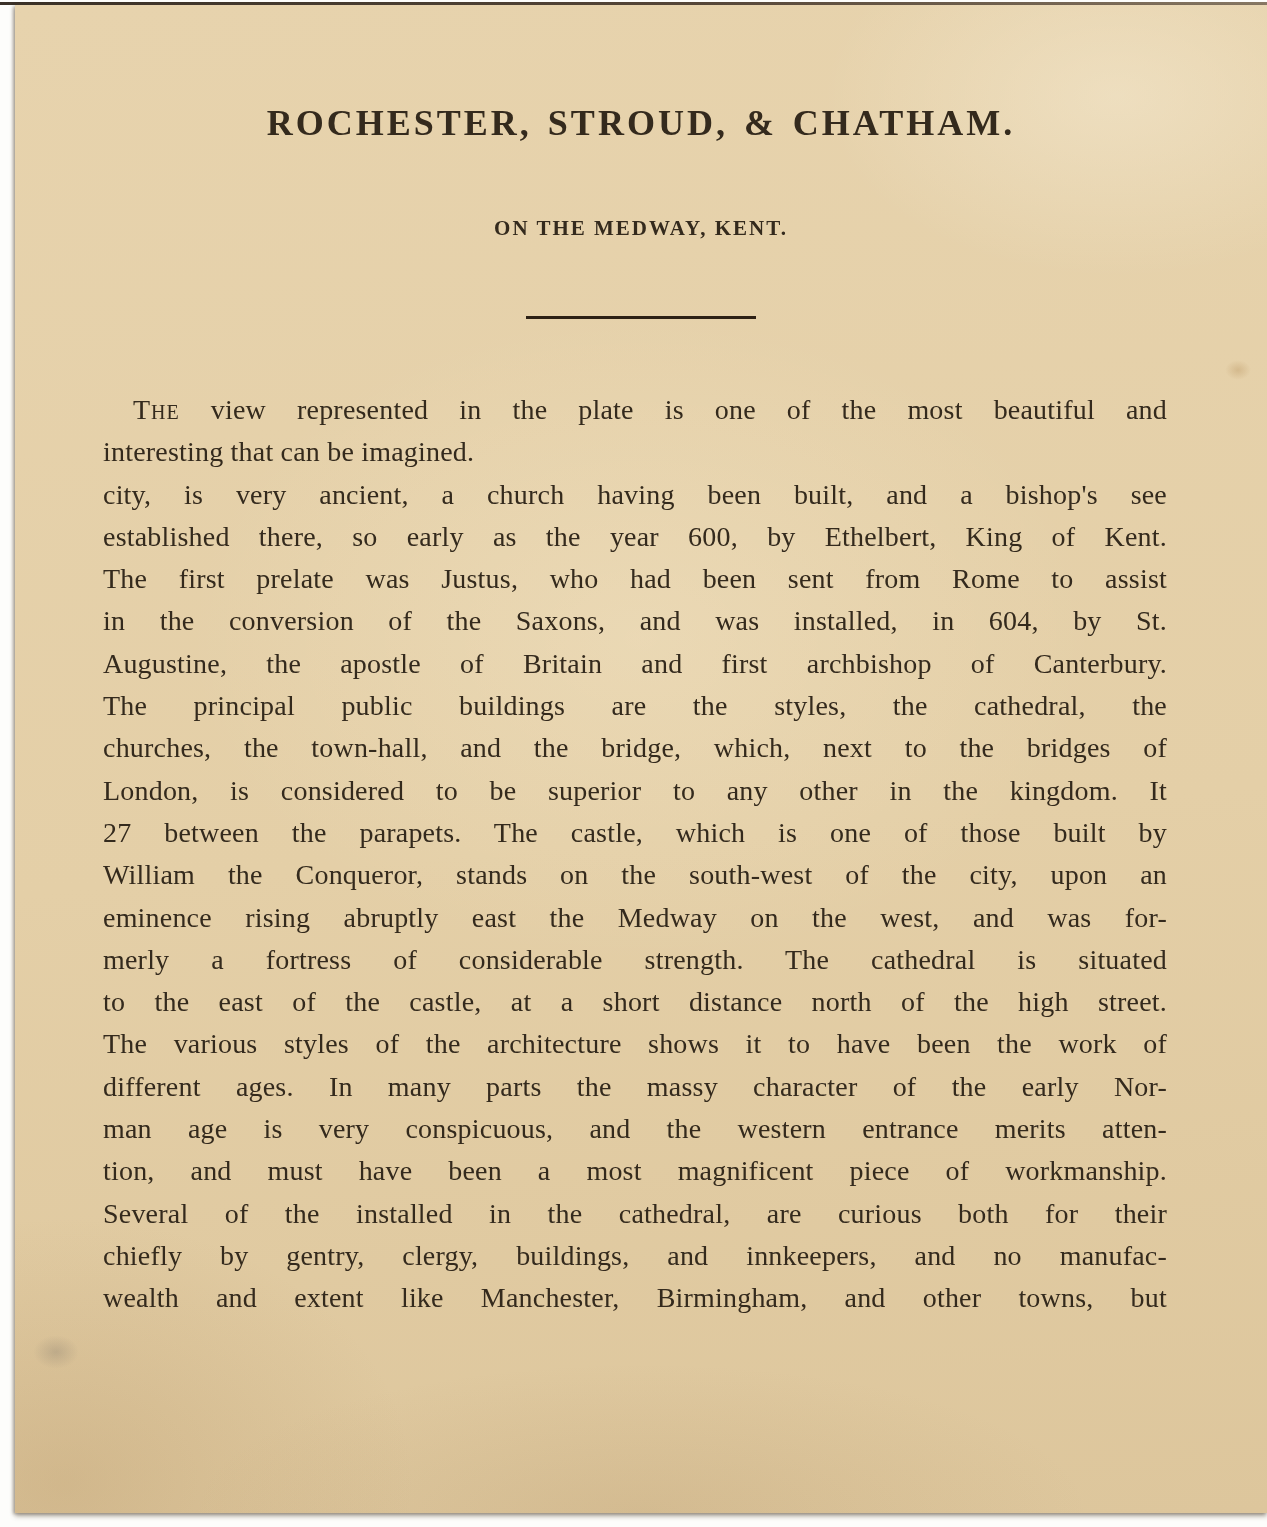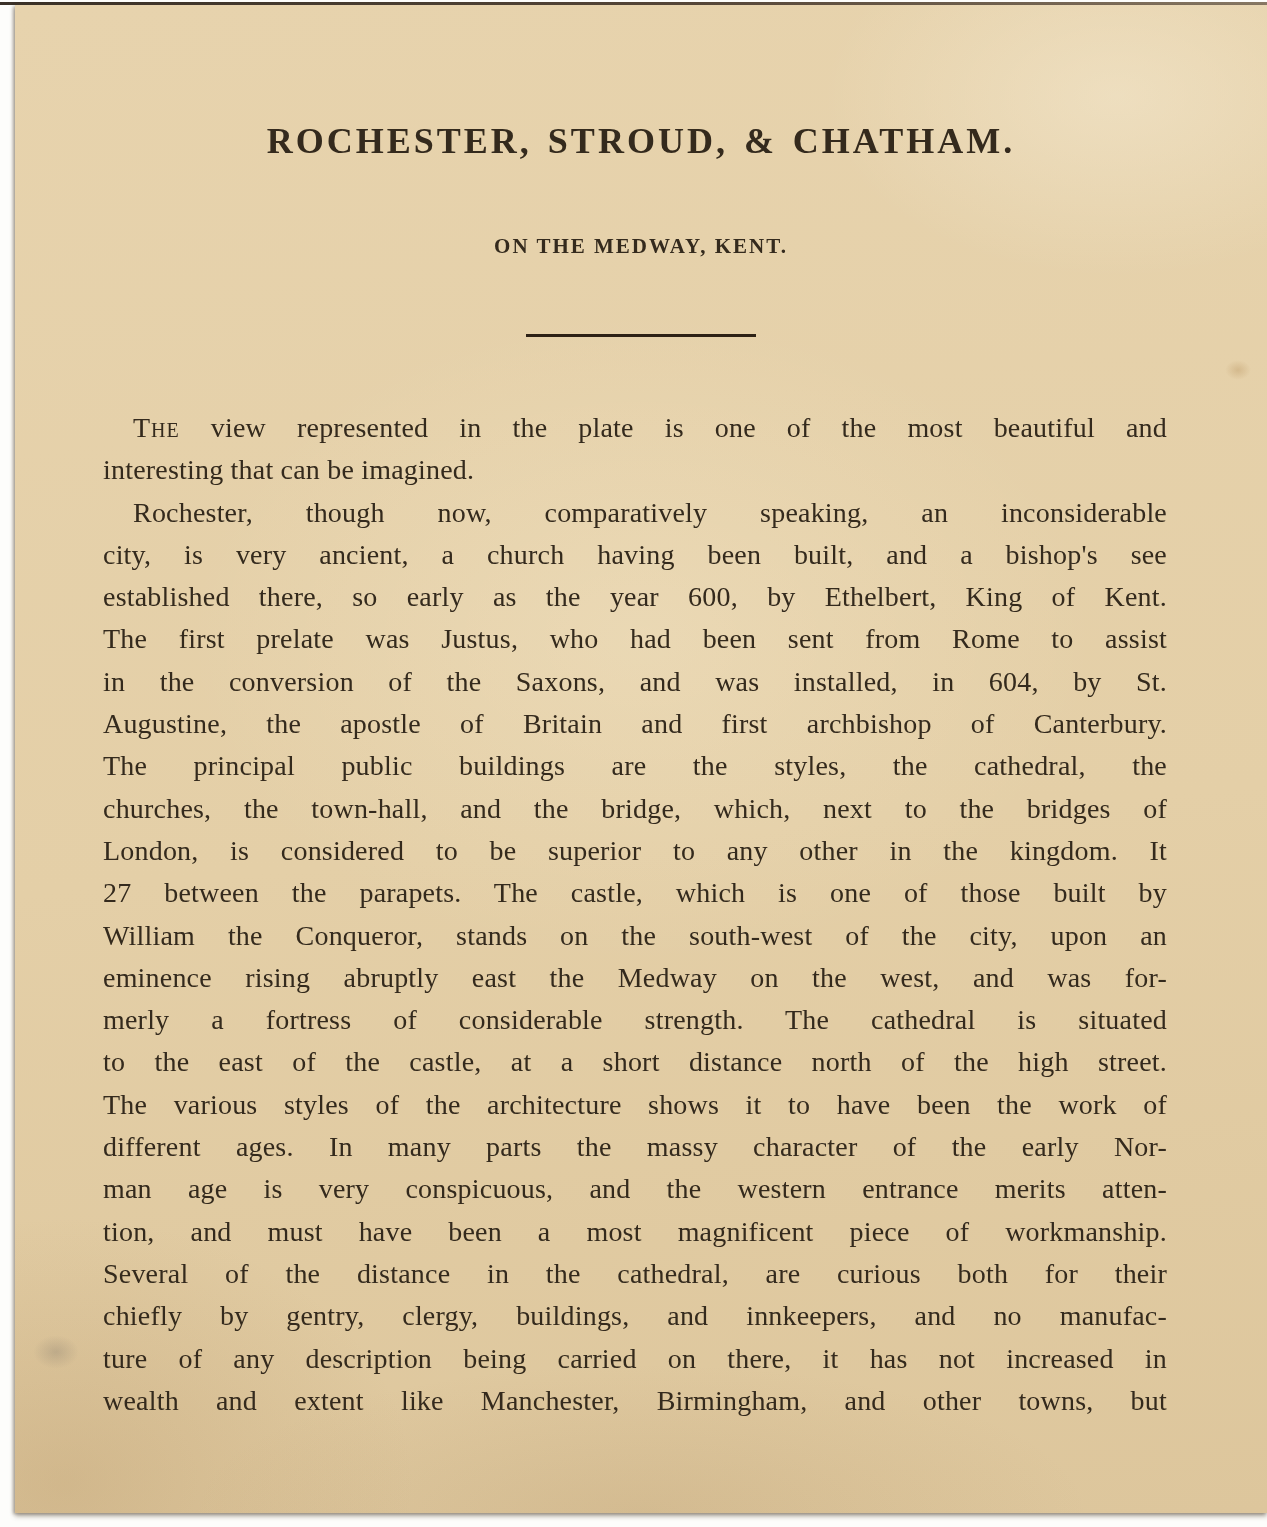--- a/index.html
+++ b/index.html
@@ -48,21 +48,21 @@
     border-radius: 50%;
   }
   .stain-fox {
     position: absolute;
     left: 1210px; top: 355px;
     width: 26px; height: 20px;
     background: radial-gradient(ellipse at center, rgba(160,115,55,0.25), transparent 70%);
     border-radius: 50%;
   }
   .title {
-    margin: 18px;
+    margin: 0;
     padding-top: 97px;
     text-align: center;
     font-size: 36px;
     line-height: 42px;
     font-weight: bold;
     letter-spacing: 3px;
     word-spacing: 4px;
   }
   .subtitle {
     margin-top: 72px;
@@ -98,39 +98,37 @@
 
 <div class="scan">
   <div class="scan-edge-top"></div>
   <div class="paper">
     <h1 class="title">ROCHESTER, STROUD, &amp; CHATHAM.</h1>
     <div class="subtitle">ON THE MEDWAY, KENT.</div>
     <hr class="rule">
     <div class="body-text">
         <div class="line indent"><span class="smallcaps">The</span> view represented in the plate is one of the most beautiful and</div>
         <div class="line last">interesting that can be imagined.</div>
-        <div class="line indent">Rochester, though now, comparatively speaking, an inconsiderable</div>
         <div class="line">city, is very ancient, a church having been built, and a bishop's see</div>
         <div class="line">established there, so early as the year 600, by Ethelbert, King of Kent.</div>
         <div class="line">The first prelate was Justus, who had been sent from Rome to assist</div>
         <div class="line">in the conversion of the Saxons, and was installed, in 604, by St.</div>
         <div class="line">Augustine, the apostle of Britain and first archbishop of Canterbury.</div>
         <div class="line">The principal public buildings are the styles, the cathedral, the</div>
         <div class="line">churches, the town-hall, and the bridge, which, next to the bridges of</div>
         <div class="line">London, is considered to be superior to any other in the kingdom.  It</div>
         <div class="line">27 between the parapets.  The castle, which is one of those built by</div>
         <div class="line">William the Conqueror, stands on the south-west of the city, upon an</div>
         <div class="line">eminence rising abruptly east the Medway on the west, and was for-</div>
         <div class="line">merly a fortress of considerable strength.  The cathedral is situated</div>
         <div class="line">to the east of the castle, at a short distance north of the high street.</div>
         <div class="line">The various styles of the architecture shows it to have been the work of</div>
         <div class="line">different ages.  In many parts the massy character of the early Nor-</div>
         <div class="line">man age is very conspicuous, and the western entrance merits atten-</div>
         <div class="line">tion, and must have been a most magnificent piece of workmanship.</div>
-        <div class="line">Several of the distance in the cathedral, are curious both for their</div>
+        <div class="line">Several of the installed in the cathedral, are curious both for their</div>
         <div class="line">chiefly by gentry, clergy, buildings, and innkeepers, and no manufac-</div>
-        <div class="line">ture of any description being carried on there, it has not increased in</div>
         <div class="line">wealth and extent like Manchester, Birmingham, and other towns, but</div>
       </div>
     <div class="stain-smudge"></div>
     <div class="stain-fox"></div>
   </div>
 </div>
 
 </body></html>

